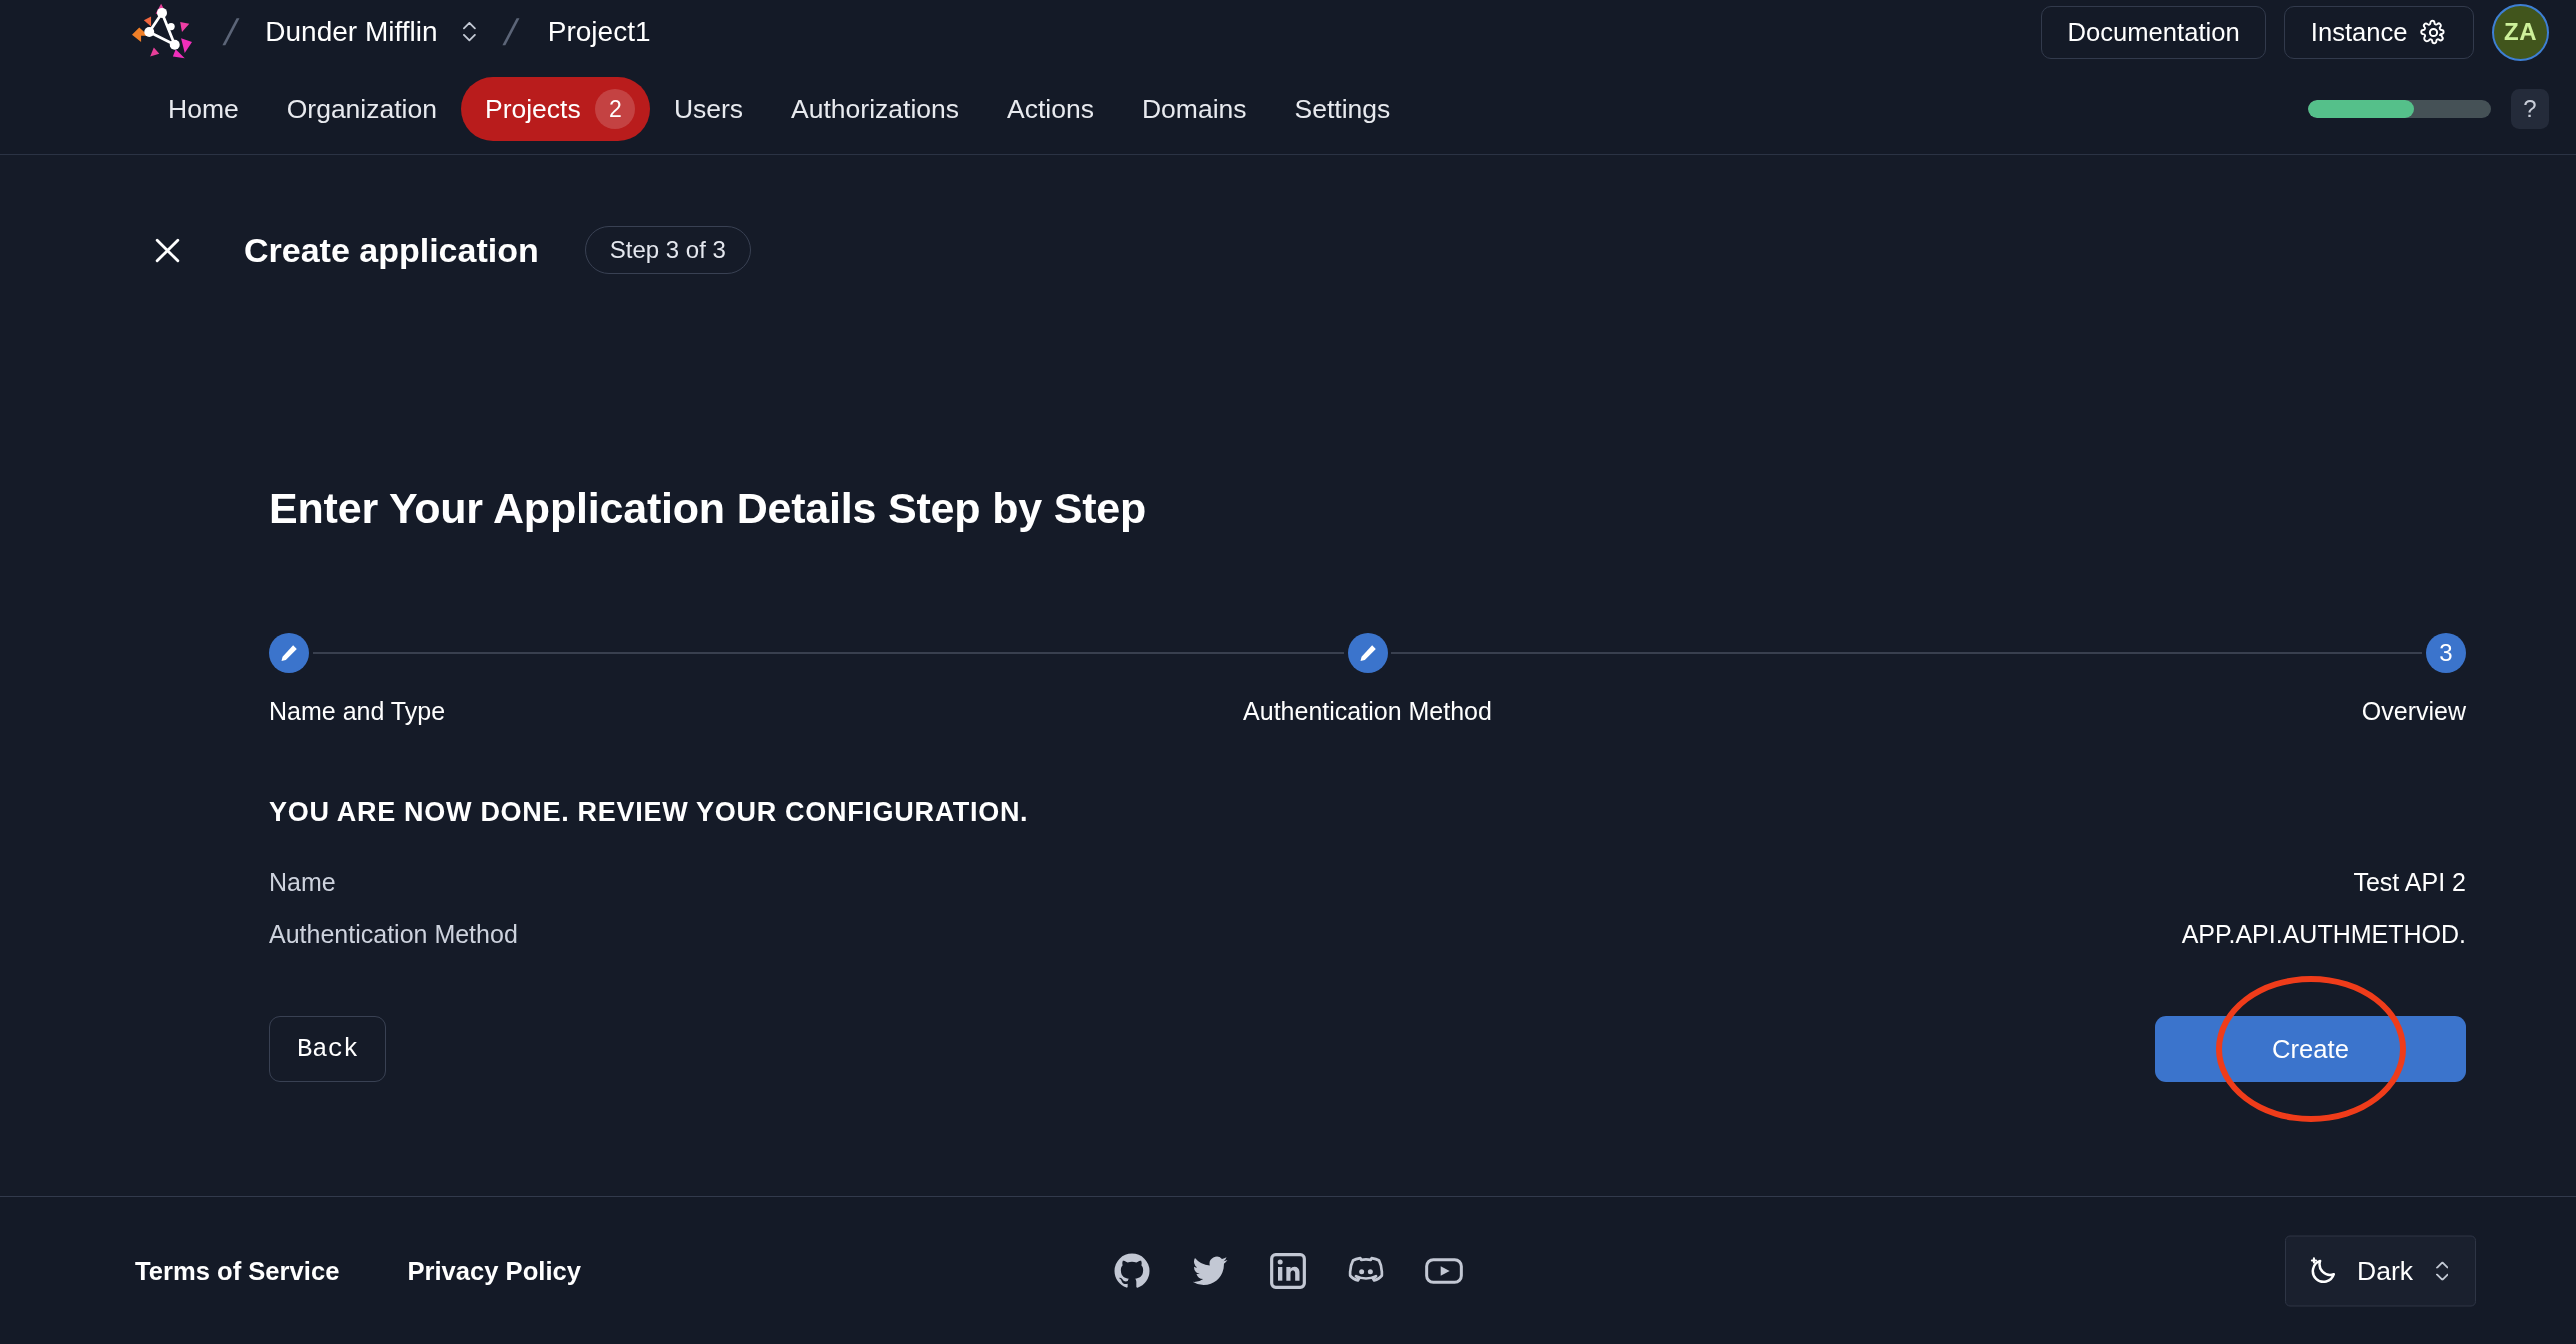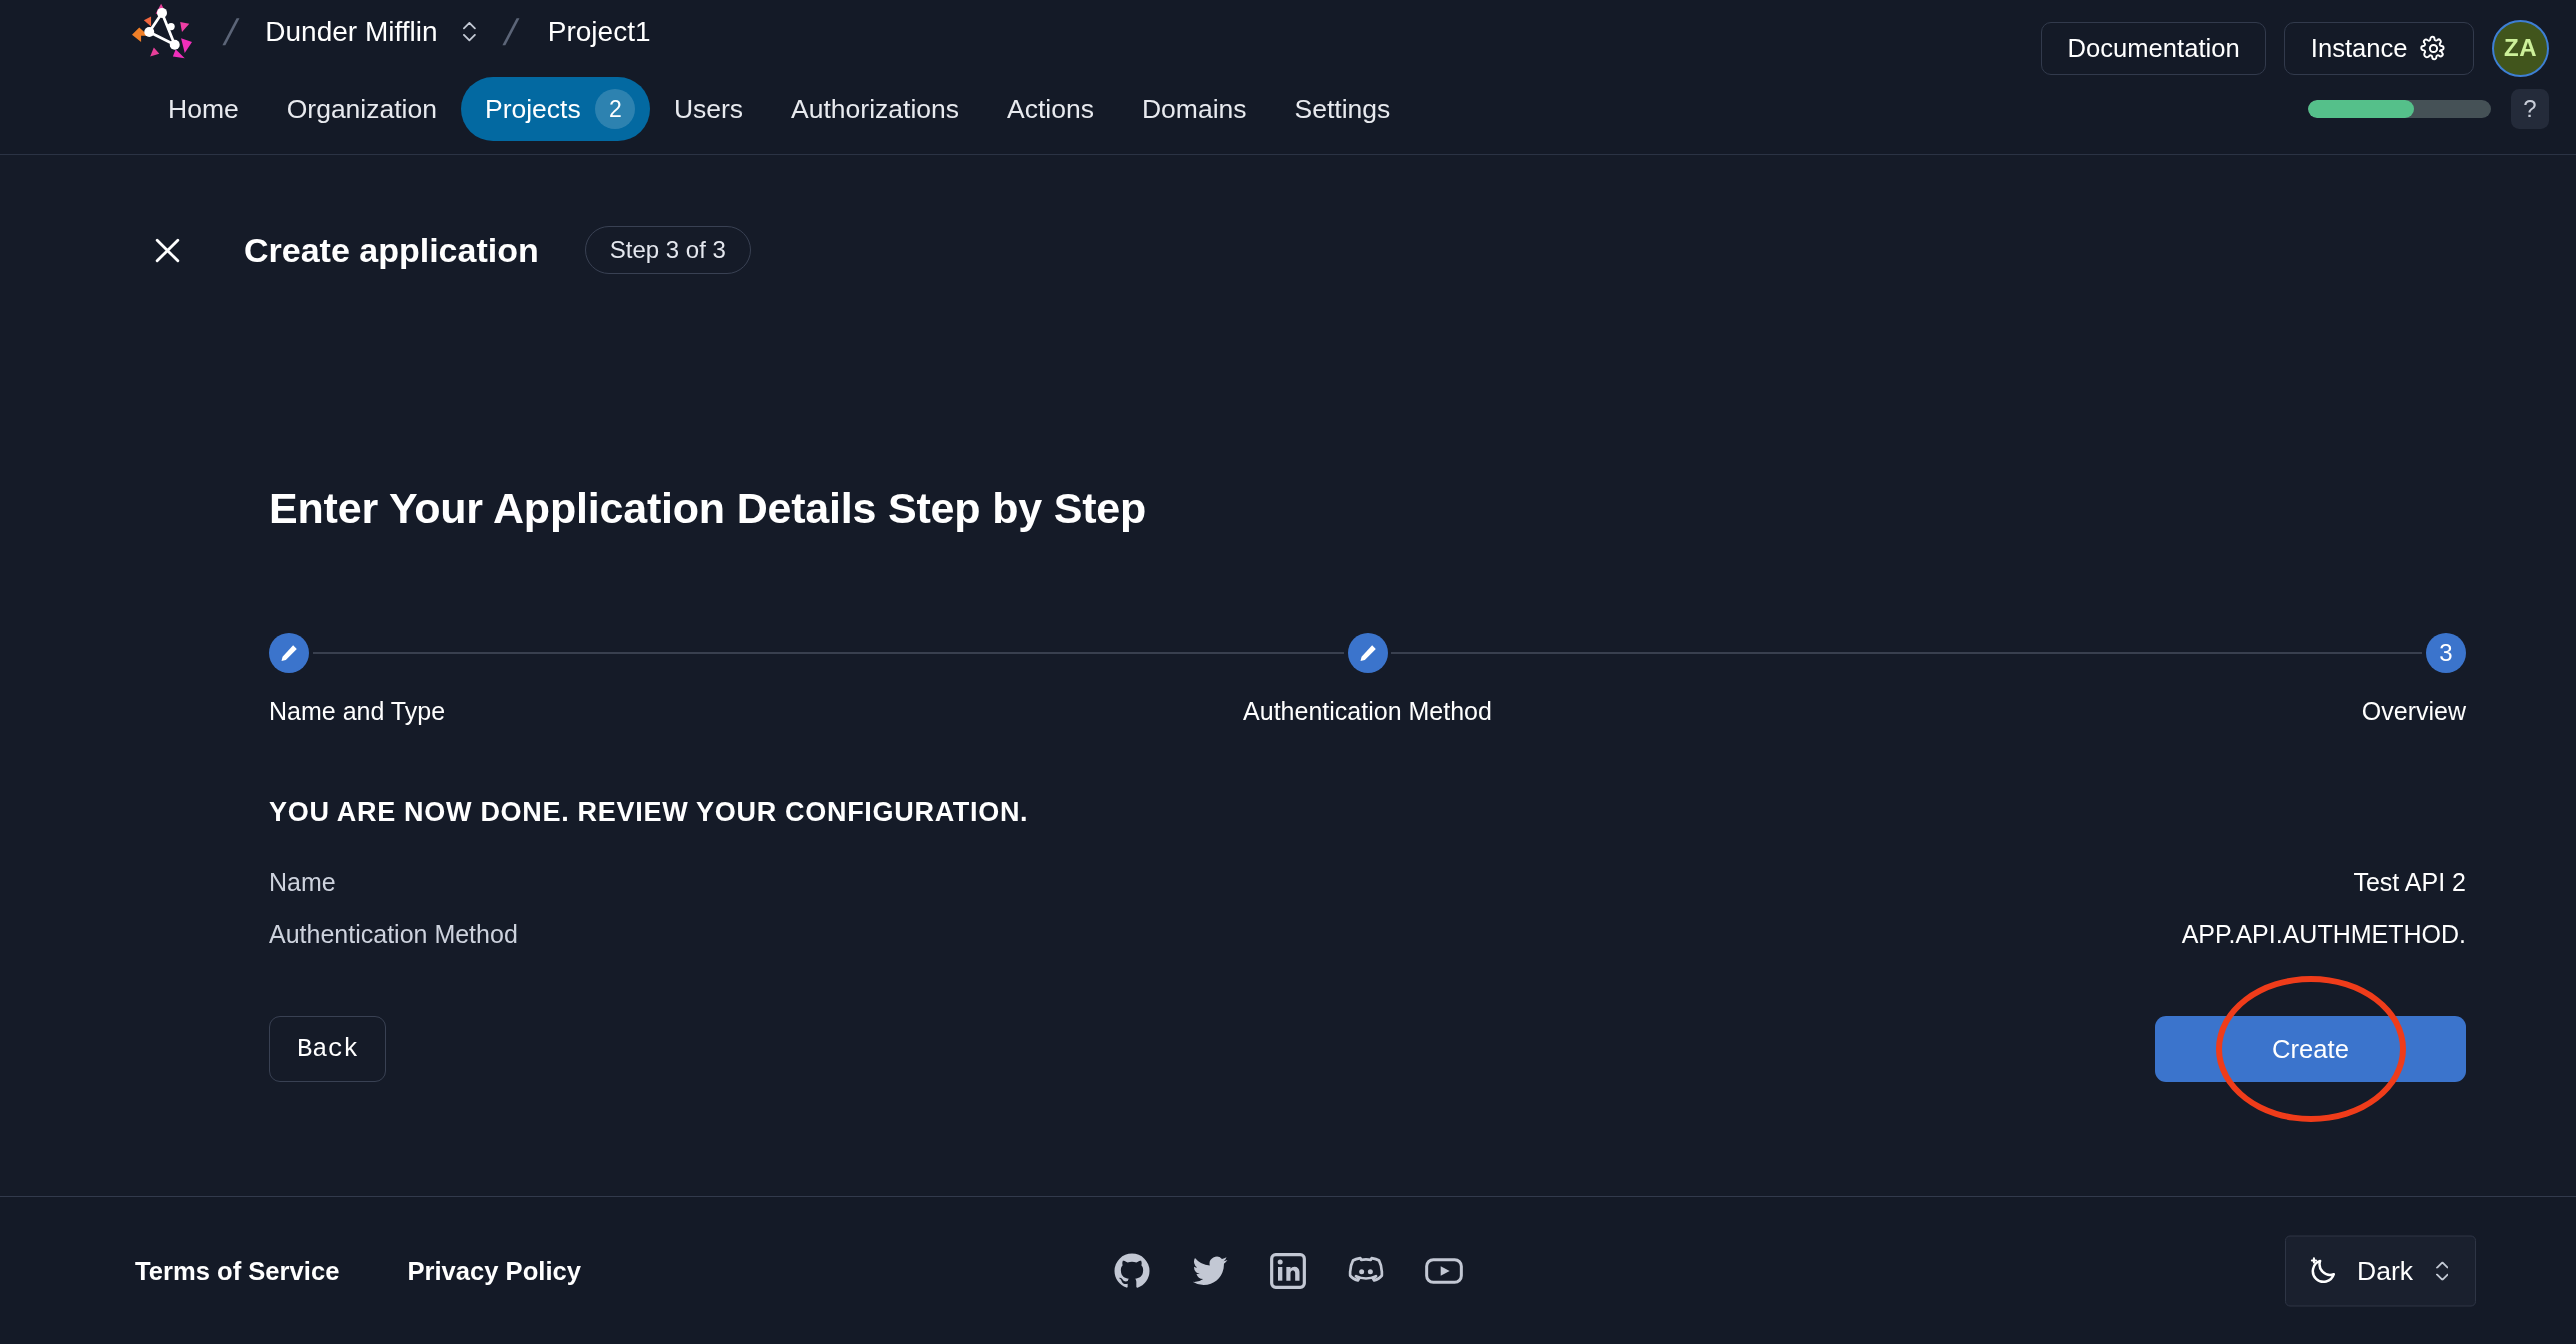--- a/index.html
+++ b/index.html
@@ -89,21 +89,21 @@
   .project-name {
     font-size: 28px;
     color: #ffffff;
     padding-left: 27px;
     white-space: nowrap;
   }
 
   .header-actions {
     position: absolute;
     right: 27px;
-    top: 16px;
+    top: 0;
     height: 64px;
     display: flex;
     align-items: center;
     gap: 18px;
   }
 
   .hdr-btn {
     height: 53px;
     padding: 0 25.6px;
     display: flex;
@@ -164,21 +164,21 @@
     cursor: pointer;
     display: flex;
     align-items: center;
     gap: 14.6px;
     background: transparent;
     border: none;
     font-family: inherit;
   }
 
   .nav-item.active {
-    background: #0369a1;
+    background: #b91c1c;
     color: #ffffff;
     padding-right: 14.6px;
   }
 
   .nav-badge {
     background: rgba(255,255,255,0.17);
     border-radius: 913px;
     min-width: 40px;
     height: 40px;
     display: flex;

